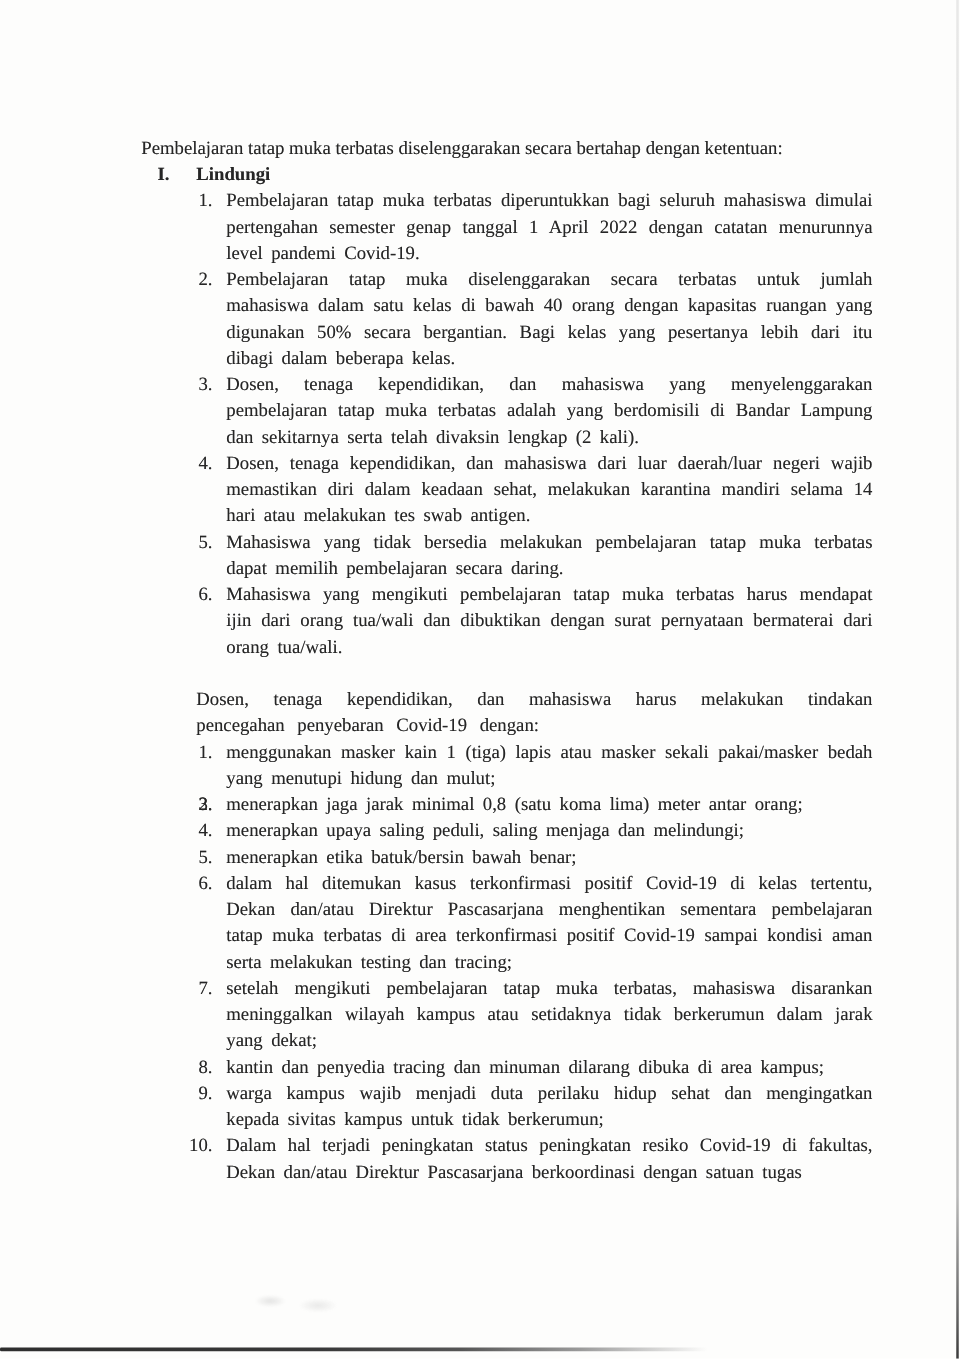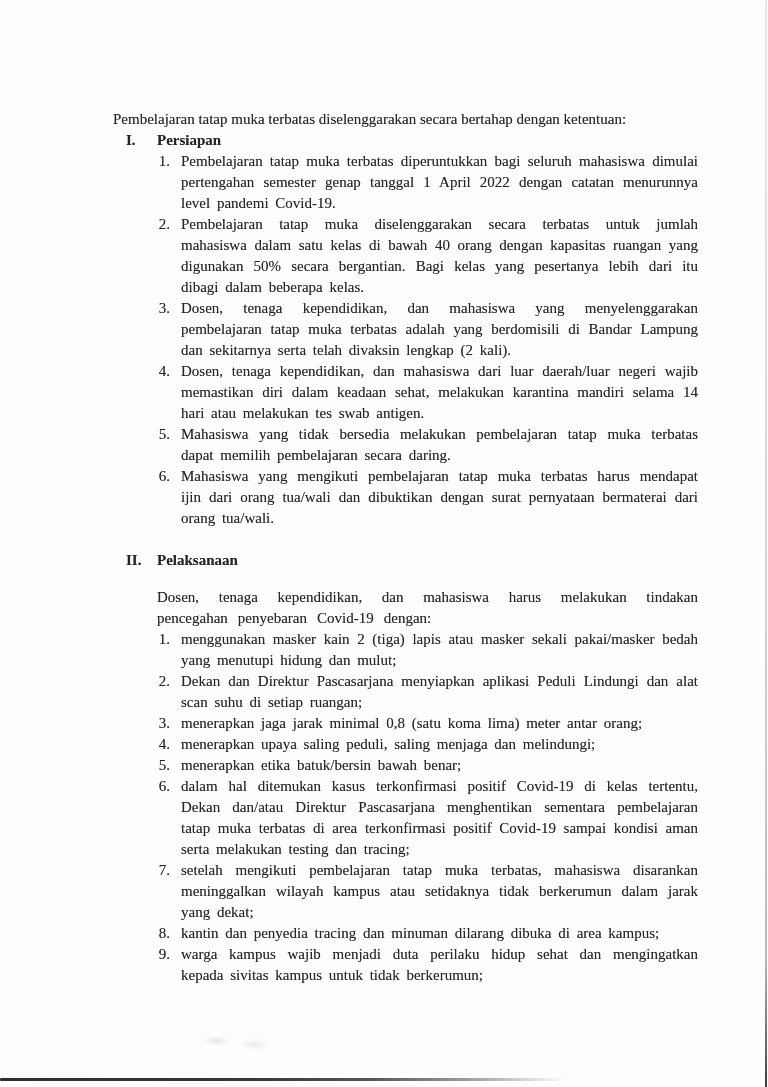--- a/index.html
+++ b/index.html
@@ -85,21 +85,21 @@
 
 <div class="page">
 
   <div class="content">
 
     <p class="intro">Pembelajaran tatap muka terbatas diselenggarakan secara bertahap dengan ketentuan:</p>
 
     <div class="section">
       <p class="heading">
         <span class="numeral">I.</span>
-        <span class="title">Persiapan</span>
+        <span class="title">Lindungi</span>
       </p>
       <div class="items">
         <div class="item">
           <span class="num">1.</span>
           <span class="txt">Pembelajaran tatap muka terbatas diperuntukkan bagi seluruh mahasiswa dimulai pertengahan semester genap tanggal 1 April 2022 dengan catatan menurunnya level pandemi Covid-19.</span>
         </div>
         <div class="item">
           <span class="num">2.</span>
           <span class="txt">Pembelajaran tatap muka diselenggarakan secara terbatas untuk jumlah mahasiswa dalam satu kelas di bawah 40 orang dengan kapasitas ruangan yang digunakan 50% secara bergantian. Bagi kelas yang pesertanya lebih dari itu dibagi dalam beberapa kelas.</span>
         </div>
@@ -116,33 +116,28 @@
           <span class="txt">Mahasiswa yang tidak bersedia melakukan pembelajaran tatap muka terbatas dapat memilih pembelajaran secara daring.</span>
         </div>
         <div class="item">
           <span class="num">6.</span>
           <span class="txt">Mahasiswa yang mengikuti pembelajaran tatap muka terbatas harus mendapat ijin dari orang tua/wali dan dibuktikan dengan surat pernyataan bermaterai dari orang tua/wali.</span>
         </div>
       </div>
     </div>
 
     <div class="section second">
-      <p class="heading">
-        <span class="numeral">II.</span>
-        <span class="title">Pelaksanaan</span>
-      </p>
       <p class="sec-lead">Dosen, tenaga kependidikan, dan mahasiswa harus melakukan tindakan pencegahan penyebaran Covid-19 dengan:</p>
       <div class="items">
         <div class="item">
           <span class="num">1.</span>
-          <span class="txt">menggunakan masker kain 2 (tiga) lapis atau masker sekali pakai/masker bedah yang menutupi hidung dan mulut;</span>
+          <span class="txt">menggunakan masker kain 1 (tiga) lapis atau masker sekali pakai/masker bedah yang menutupi hidung dan mulut;</span>
         </div>
         <div class="item">
           <span class="num">2.</span>
-          <span class="txt">Dekan dan Direktur Pascasarjana menyiapkan aplikasi Peduli Lindungi dan alat scan suhu di setiap ruangan;</span>
         </div>
         <div class="item">
           <span class="num">3.</span>
           <span class="txt">menerapkan jaga jarak minimal 0,8 (satu koma lima) meter antar orang;</span>
         </div>
         <div class="item">
           <span class="num">4.</span>
           <span class="txt">menerapkan upaya saling peduli, saling menjaga dan melindungi;</span>
         </div>
         <div class="item">
@@ -158,20 +153,24 @@
           <span class="txt">setelah mengikuti pembelajaran tatap muka terbatas, mahasiswa disarankan meninggalkan wilayah kampus atau setidaknya tidak berkerumun dalam jarak yang dekat;</span>
         </div>
         <div class="item">
           <span class="num">8.</span>
           <span class="txt">kantin dan penyedia tracing dan minuman dilarang dibuka di area kampus;</span>
         </div>
         <div class="item">
           <span class="num">9.</span>
           <span class="txt">warga kampus wajib menjadi duta perilaku hidup sehat dan mengingatkan kepada sivitas kampus untuk tidak berkerumun;</span>
         </div>
+        <div class="item">
+          <span class="num">10.</span>
+          <span class="txt">Dalam hal terjadi peningkatan status peningkatan resiko Covid-19 di fakultas, Dekan dan/atau Direktur Pascasarjana berkoordinasi dengan satuan tugas</span>
+        </div>
       </div>
     </div>
 
   </div>
 
   <div class="scan-smudge"></div>
   <div class="scan-edge-bottom"></div>
   <div class="scan-edge-right"></div>
 
 </div>

